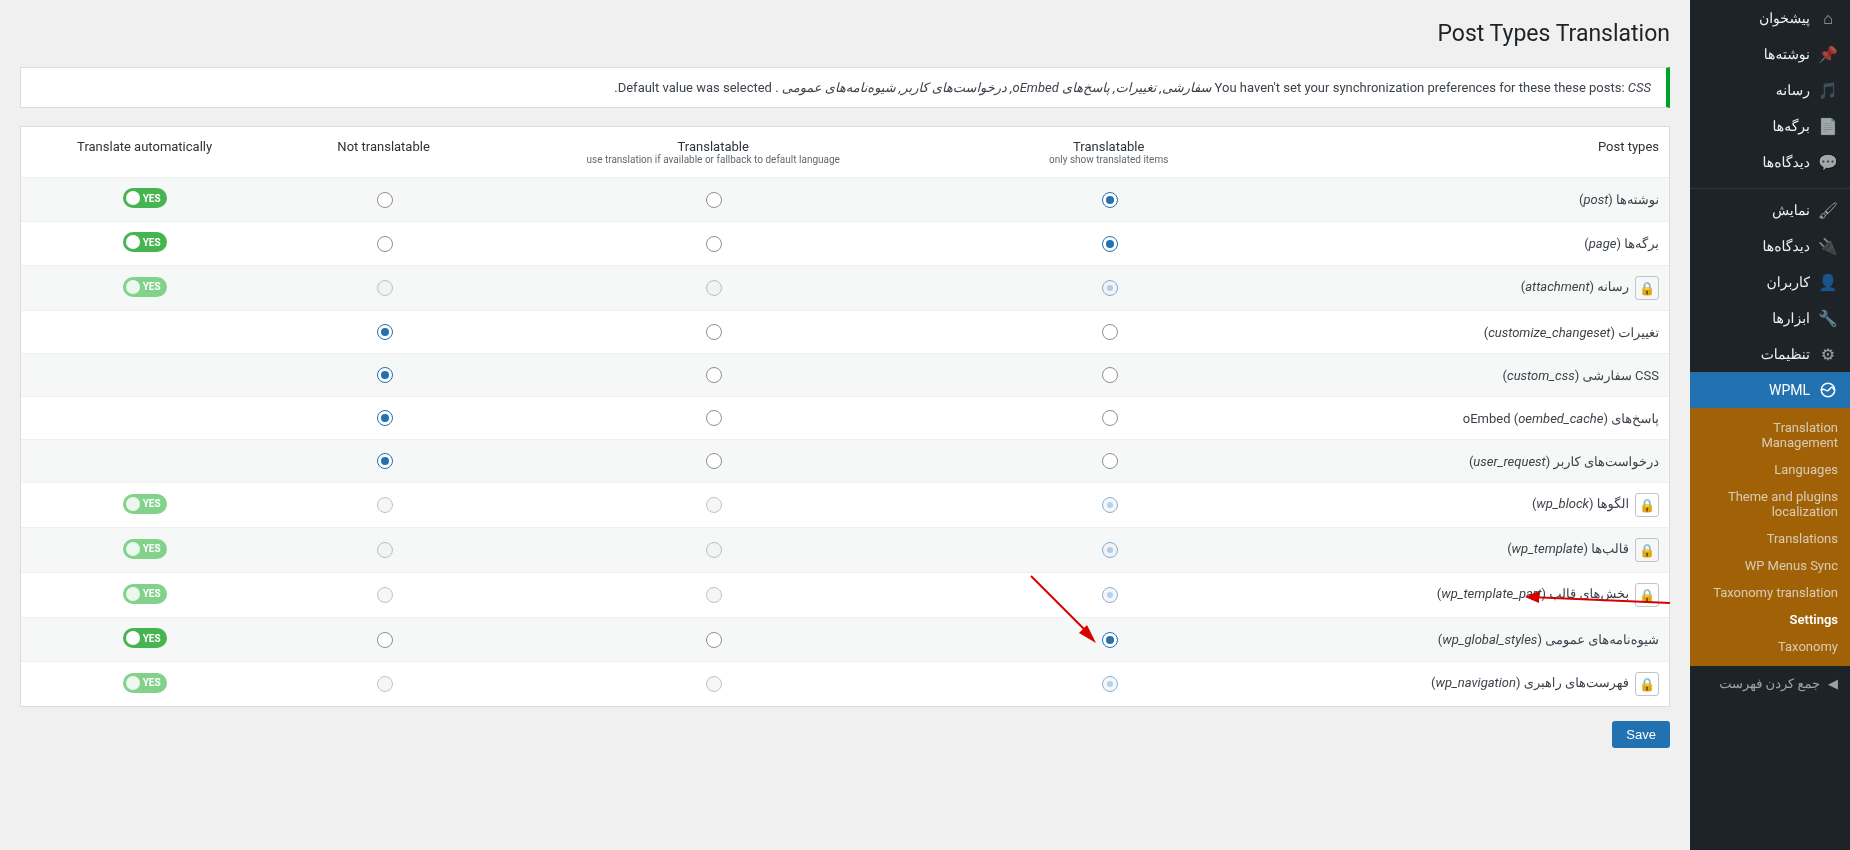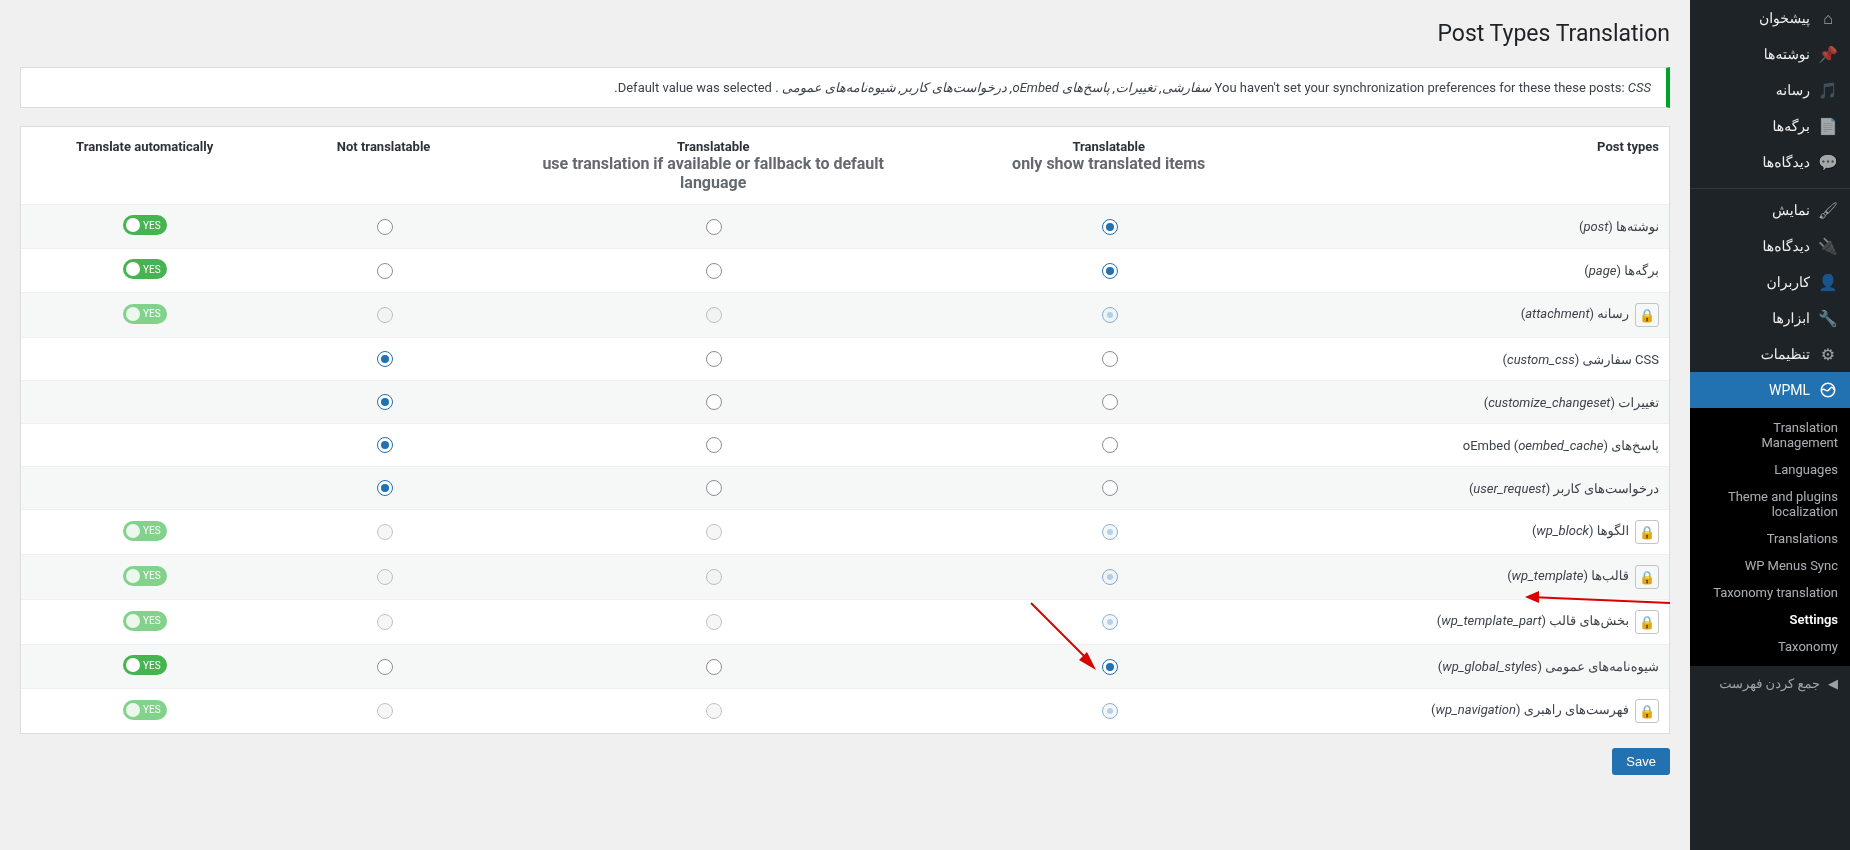--- a/index.html
+++ b/index.html
@@ -37,21 +37,21 @@
   width: 20px;
   height: 20px;
   display: inline-flex;
   align-items: center;
   justify-content: center;
   font-size: 16px;
   color: rgba(240,246,252,0.6);
 }
 .sidebar-item.active .icon { color:#fff; }
 .submenu {
-  background: #000000;
+  background: #a16207;
   padding: 6px 0;
 }
 .submenu-item {
   padding: 6px 12px;
   color: rgba(240,246,252,0.7);
   font-size: 13px;
   cursor: pointer;
   text-align: right;
 }
 .submenu-item.current { color: #fff; font-weight: 600; }
@@ -93,30 +93,30 @@
 .panel {
   background: #fff;
   border: 1px solid #dcdcde;
 }
 table.pt-table {
   width: 100%;
   border-collapse: collapse;
 }
 table.pt-table th {
   padding: 12px 10px;
-  font-weight: 700;
+  font-weight: 400;
   color: #2c3338;
   text-align: center;
   font-size: 13px;
   vertical-align: top;
 }
 table.pt-table th .sub {
   display: block;
   color: #646970;
-  font-size: 16px;
+  font-size: 10px;
 }
 table.pt-table th.pt-name-head {
   text-align: right;
 }
 table.pt-table td {
   padding: 10px 10px;
   border-top: 1px solid #f0f0f1;
   text-align: center;
   vertical-align: middle;
 }
@@ -194,21 +194,21 @@
   width: 14px;
   height: 14px;
   background: #fff;
   border-radius: 50%;
   position: absolute;
   left: 3px;
 }
 .toggle .lbl {
   color: #fff;
   font-size: 10px;
-  font-weight: 400;
+  font-weight: 700;
   position: absolute;
   right: 6px;
 }
 .toggle.light .knob { opacity:.85; }
 button.save-btn {
   background: #2271b1;
   color: #fff;
   border: none;
   border-radius: 3px;
   padding: 6px 14px;
@@ -360,28 +360,28 @@
               <td class="pt-name"><span class="lock-icon">🔒</span>رسانه (<span class="slug">attachment</span>)</td>
               <td style="position: relative;"><input type="radio" class="radio locked-dot" checked="" disabled="" style=""></td>
               <td><input type="radio" class="radio" disabled="" style=""></td>
               <td><input type="radio" class="radio" disabled="" style=""></td>
               <td><span class="toggle light">
         <span class="lbl">YES</span>
         <span class="knob"></span>
       </span></td>
             </tr>
             <tr>
-              <td class="pt-name">CSS سفارشی (<span class="slug">custom_css</span>)</td>
+              <td class="pt-name">تغییرات (<span class="slug">customize_changeset</span>)</td>
               <td style="position: relative;"><input type="radio" class="radio" style=""></td>
               <td><input type="radio" class="radio" style=""></td>
               <td><input type="radio" class="radio" checked="" style=""></td>
               <td></td>
             </tr>
             <tr>
-              <td class="pt-name">تغییرات (<span class="slug">customize_changeset</span>)</td>
+              <td class="pt-name">CSS سفارشی (<span class="slug">custom_css</span>)</td>
               <td style="position: relative;"><input type="radio" class="radio" style=""></td>
               <td><input type="radio" class="radio" style=""></td>
               <td><input type="radio" class="radio" checked="" style=""></td>
               <td></td>
             </tr>
             <tr>
               <td class="pt-name">پاسخ‌های oEmbed (<span class="slug">oembed_cache</span>)</td>
               <td style="position: relative;"><input type="radio" class="radio" style=""></td>
               <td><input type="radio" class="radio" style=""></td>
               <td><input type="radio" class="radio" checked="" style=""></td>

